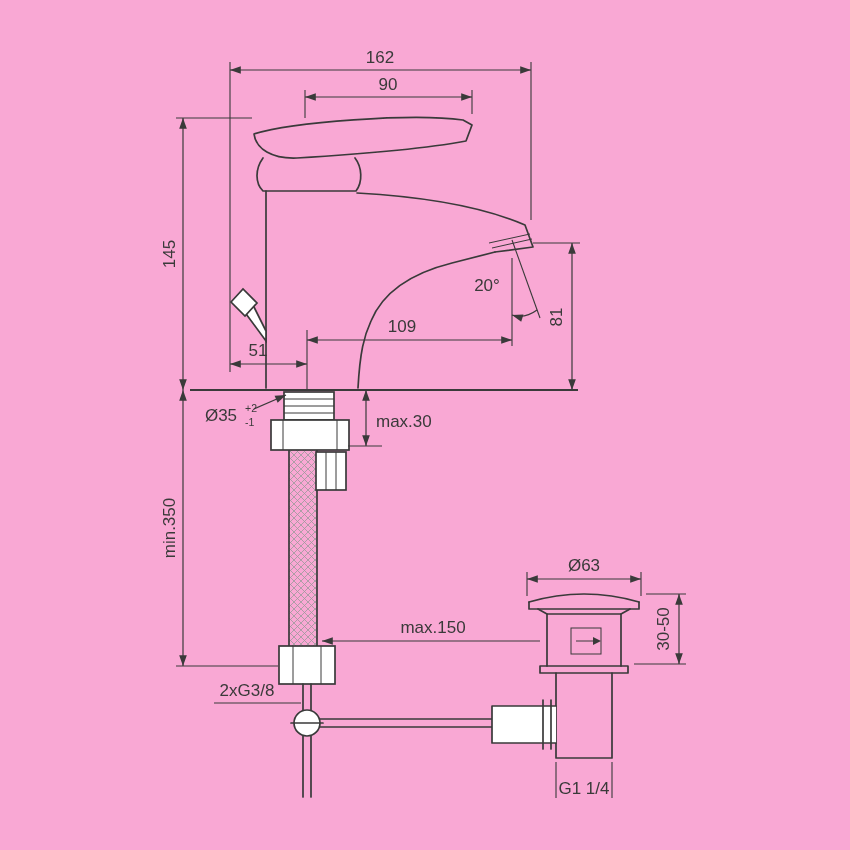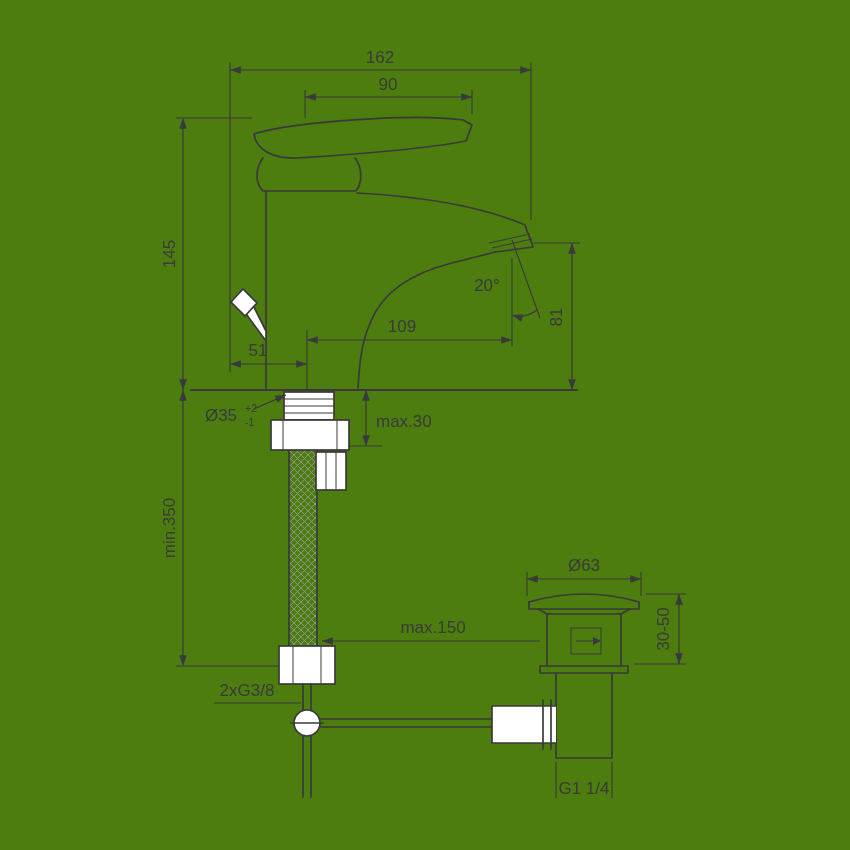--- a/index.html
+++ b/index.html
@@ -1,16 +1,16 @@
 <!DOCTYPE html>
 <html><head>
 <meta charset="utf-8">
 <style>
   html,body{margin:0;padding:0;background:#ffffff;}
-  .sheet{width:850px;height:850px;position:relative;background:#4d7c0f;overflow:hidden;}
+  .sheet{width:850px;height:850px;position:relative;background:#f9a8d4;overflow:hidden;}
   svg{display:block;}
   .obj{stroke:#3a3a3a;stroke-width:1.7;fill:none;stroke-linecap:round;stroke-linejoin:round;}
   .obj-thick{stroke:#3a3a3a;stroke-width:2.2;fill:none;}
   .obj-fill{stroke:#3a3a3a;stroke-width:1.7;fill:#ffffff;}
   .thin{stroke:#3a3a3a;stroke-width:1;fill:none;}
   .dimline{stroke:#3a3a3a;stroke-width:1.2;fill:none;}
   .extline{stroke:#3a3a3a;stroke-width:1.1;fill:none;}
   .dim-text{font-family:"Liberation Sans","DejaVu Sans",sans-serif;font-size:17px;fill:#3a3a3a;}
   .tol-text{font-family:"Liberation Sans","DejaVu Sans",sans-serif;font-size:10.5px;fill:#3a3a3a;}
 </style>

